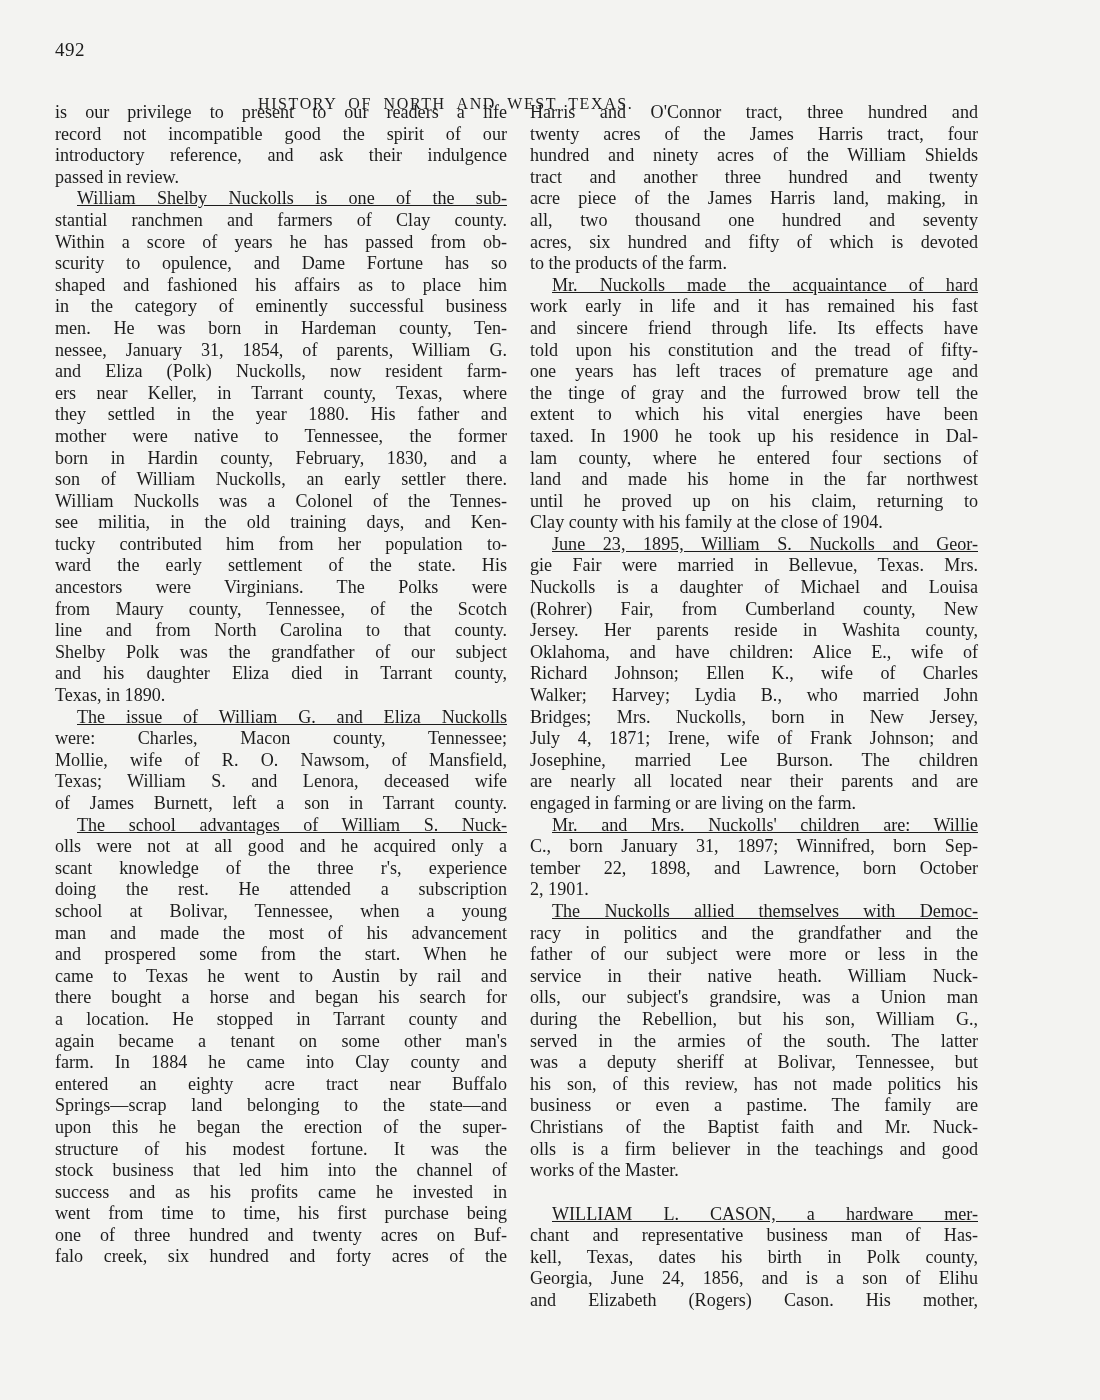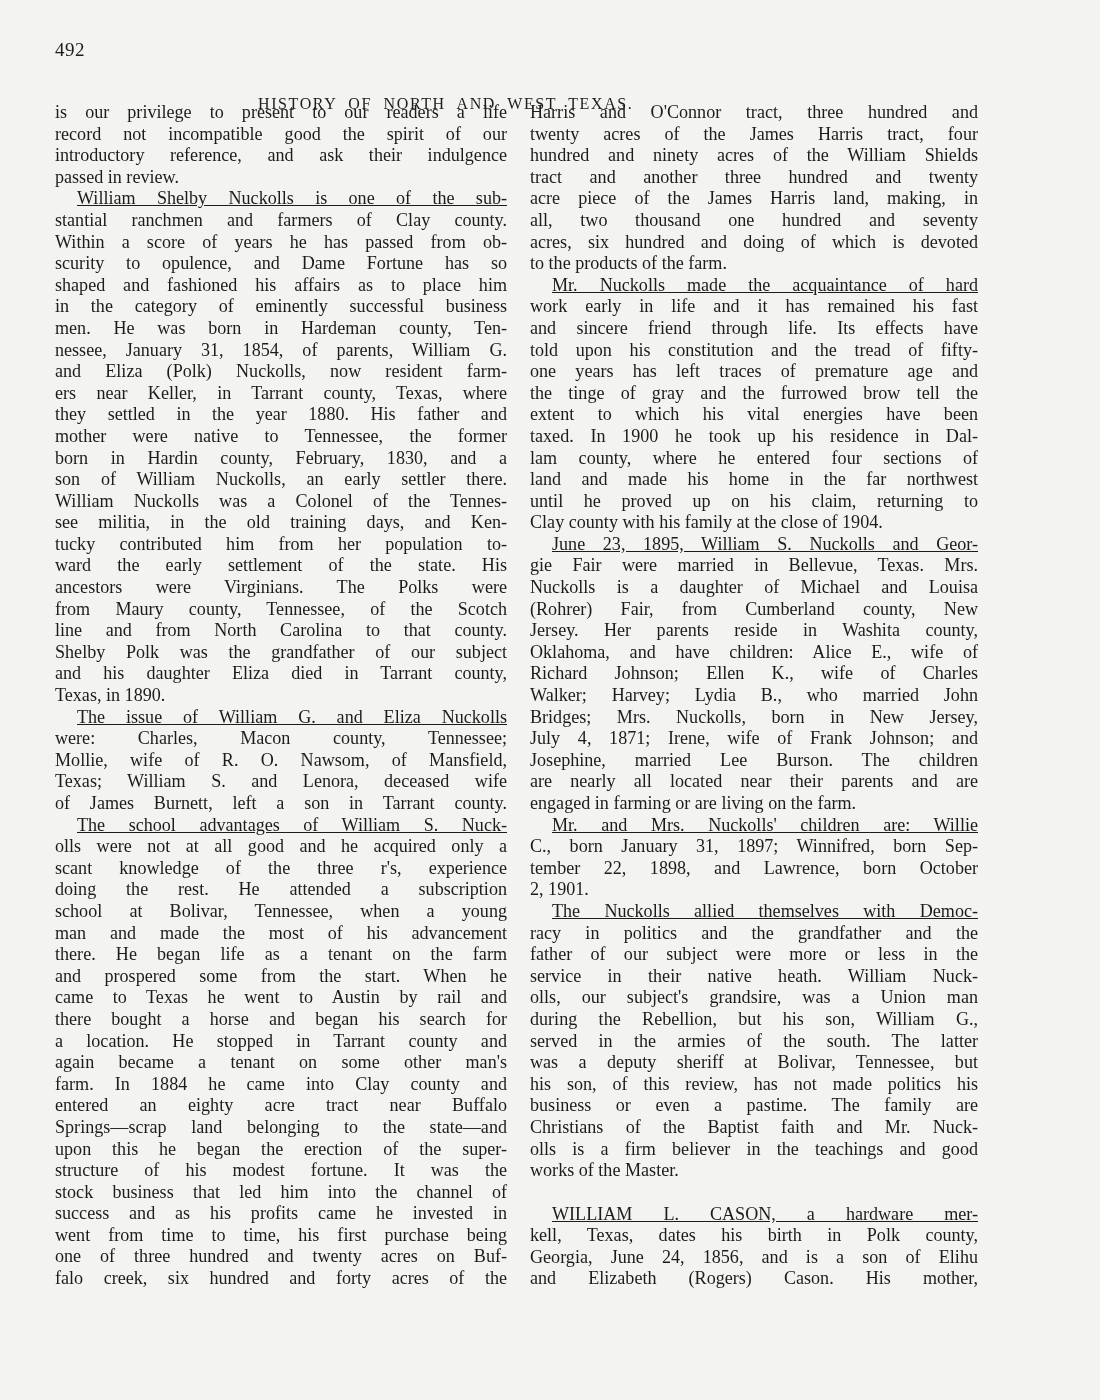--- a/index.html
+++ b/index.html
@@ -73,21 +73,20 @@
       <span class="line">were:  Charles, Macon county, Tennessee;</span>
       <span class="line">Mollie, wife of R. O. Nawsom, of Mansfield,</span>
       <span class="line">Texas; William S. and Lenora, deceased wife</span>
       <span class="line">of James Burnett, left a son in Tarrant county.</span>
       <span class="line indent">The school advantages of William S. Nuck-</span>
       <span class="line">olls were not at all good and he acquired only a</span>
       <span class="line">scant knowledge of the three r's, experience</span>
       <span class="line">doing the rest.  He attended a subscription</span>
       <span class="line">school at Bolivar, Tennessee, when a young</span>
       <span class="line">man and made the most of his advancement</span>
-      <span class="line">there.  He began life as a tenant on the farm</span>
       <span class="line">and prospered some from the start.  When he</span>
       <span class="line">came to Texas he went to Austin by rail and</span>
       <span class="line">there bought a horse and began his search for</span>
       <span class="line">a location.  He stopped in Tarrant county and</span>
       <span class="line">again became a tenant on some other man's</span>
       <span class="line">farm.  In 1884 he came into Clay county and</span>
       <span class="line">entered an eighty acre tract near Buffalo</span>
       <span class="line">Springs—scrap land belonging to the state—and</span>
       <span class="line">upon this he began the erection of the super-</span>
       <span class="line">structure of his modest fortune.  It was the</span>
@@ -97,21 +96,21 @@
       <span class="line">one of three hundred and twenty acres on Buf-</span>
       <span class="line">falo creek, six hundred and forty acres of the</span>
     </div>
   <div class="column col-right" id="col-right">
       <span class="line">Harris and O'Connor tract, three hundred and</span>
       <span class="line">twenty acres of the James Harris tract, four</span>
       <span class="line">hundred and ninety acres of the William Shields</span>
       <span class="line">tract and another three hundred and twenty</span>
       <span class="line">acre piece of the James Harris land, making, in</span>
       <span class="line">all, two thousand one hundred and seventy</span>
-      <span class="line">acres, six hundred and doing of which is devoted</span>
+      <span class="line">acres, six hundred and fifty of which is devoted</span>
       <span class="line last">to the products of the farm.</span>
       <span class="line indent">Mr. Nuckolls made the acquaintance of hard</span>
       <span class="line">work early in life and it has remained his fast</span>
       <span class="line">and sincere friend through life.  Its effects have</span>
       <span class="line">told upon his constitution and the tread of fifty-</span>
       <span class="line">one years has left traces of premature age and</span>
       <span class="line">the tinge of gray and the furrowed brow tell the</span>
       <span class="line">extent to which his vital energies have been</span>
       <span class="line">taxed.  In 1900 he took up his residence in Dal-</span>
       <span class="line">lam county, where he entered four sections of</span>
@@ -143,17 +142,18 @@
       <span class="line">during the Rebellion, but his son, William G.,</span>
       <span class="line">served in the armies of the south.  The latter</span>
       <span class="line">was a deputy sheriff at Bolivar, Tennessee, but</span>
       <span class="line">his son, of this review, has not made politics his</span>
       <span class="line">business or even a pastime.  The family are</span>
       <span class="line">Christians of the Baptist faith and Mr. Nuck-</span>
       <span class="line">olls is a firm believer in the teachings and good</span>
       <span class="line last">works of the Master.</span>
       <span class="gap"></span>
       <span class="line indent">WILLIAM L. CASON, a hardware mer-</span>
+      <span class="line">chant and representative business man of Has-</span>
       <span class="line">kell, Texas, dates his birth in Polk county,</span>
       <span class="line">Georgia, June 24, 1856, and is a son of Elihu</span>
       <span class="line">and Elizabeth (Rogers) Cason.  His mother,</span>
     </div>
 </div>
 
 </body></html>

